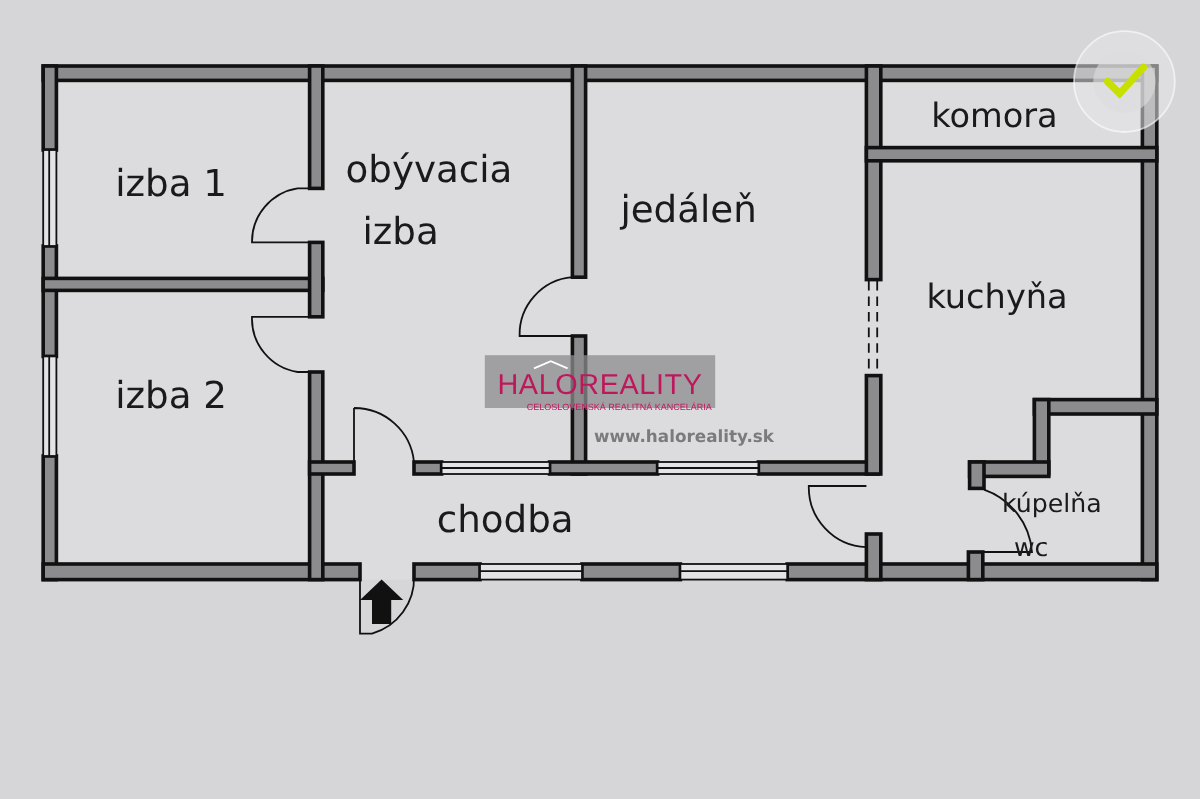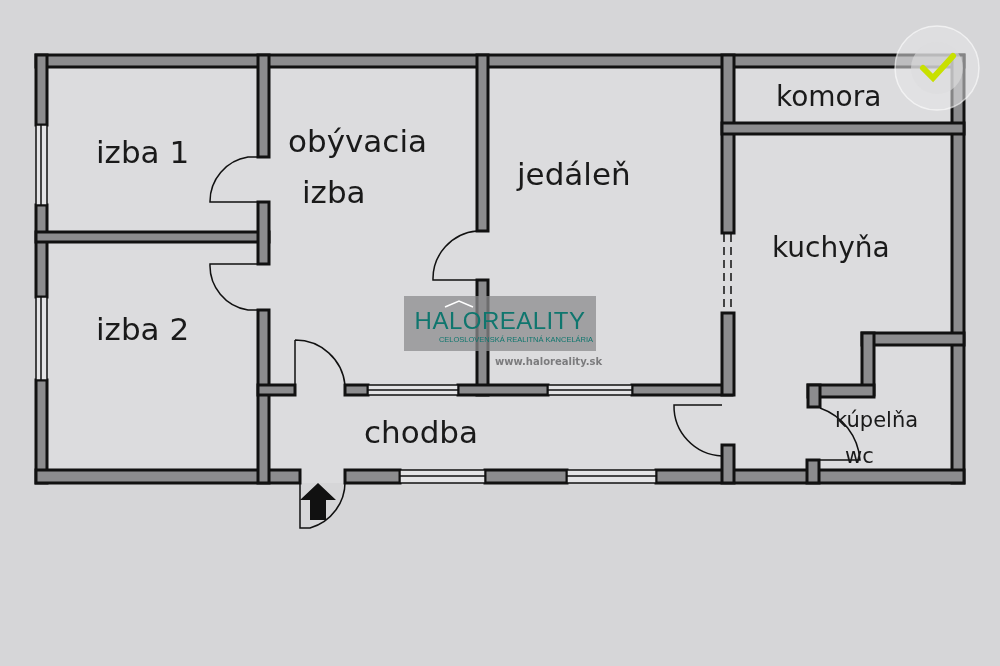--- a/index.html
+++ b/index.html
@@ -1,23 +1,23 @@
 <!DOCTYPE html>
 <html><head>
 <meta charset="utf-8">
 <style>
   html,body{margin:0;padding:0;}
   body{width:1000px;height:666px;background:#d6d6d8;overflow:hidden;position:relative;font-family:"DejaVu Sans","Liberation Sans",sans-serif;}
   #plan{position:absolute;left:0;top:0;}
   .room-label{font-family:"DejaVu Sans","Liberation Sans",sans-serif;fill:#1a1a1a;font-size:31px;}
-  .wm{position:absolute;left:404px;top:296px;width:192px;height:55px;background:rgba(140,140,142,0.75);color:#0f766e;text-align:center;}
+  .wm{position:absolute;left:404px;top:296px;width:192px;height:44px;background:rgba(140,140,142,0.75);color:#be185d;text-align:center;}
   .wm .brand{font-family:"Liberation Sans",sans-serif;font-size:24px;letter-spacing:0.5px;margin-top:14px;line-height:22px;}
   .wm .tag{font-family:"Liberation Sans",sans-serif;font-size:7.5px;margin-top:3px;margin-left:32px;}
   .wm .roof{position:absolute;left:40px;top:4px;width:30px;height:8px;}
-  .url{position:absolute;left:495px;top:356px;font-family:"DejaVu Sans",sans-serif;font-size:10px;font-weight:bold;color:#7b7b7d;}
+  .url{position:absolute;left:495px;top:356px;font-family:"DejaVu Sans",sans-serif;font-size:14px;font-weight:bold;color:#7b7b7d;}
   .badge{position:absolute;left:893px;top:24px;width:88px;height:88px;border-radius:50%;}
 </style>
 </head>
 <body>
 
 <svg id="plan" width="1000" height="666" viewBox="0 0 1000 666">
 
   <rect x="36" y="55" width="928" height="428" fill="#dcdcde"></rect>
 
   <g fill="#8c8c8e" stroke="#111" stroke-width="3">

